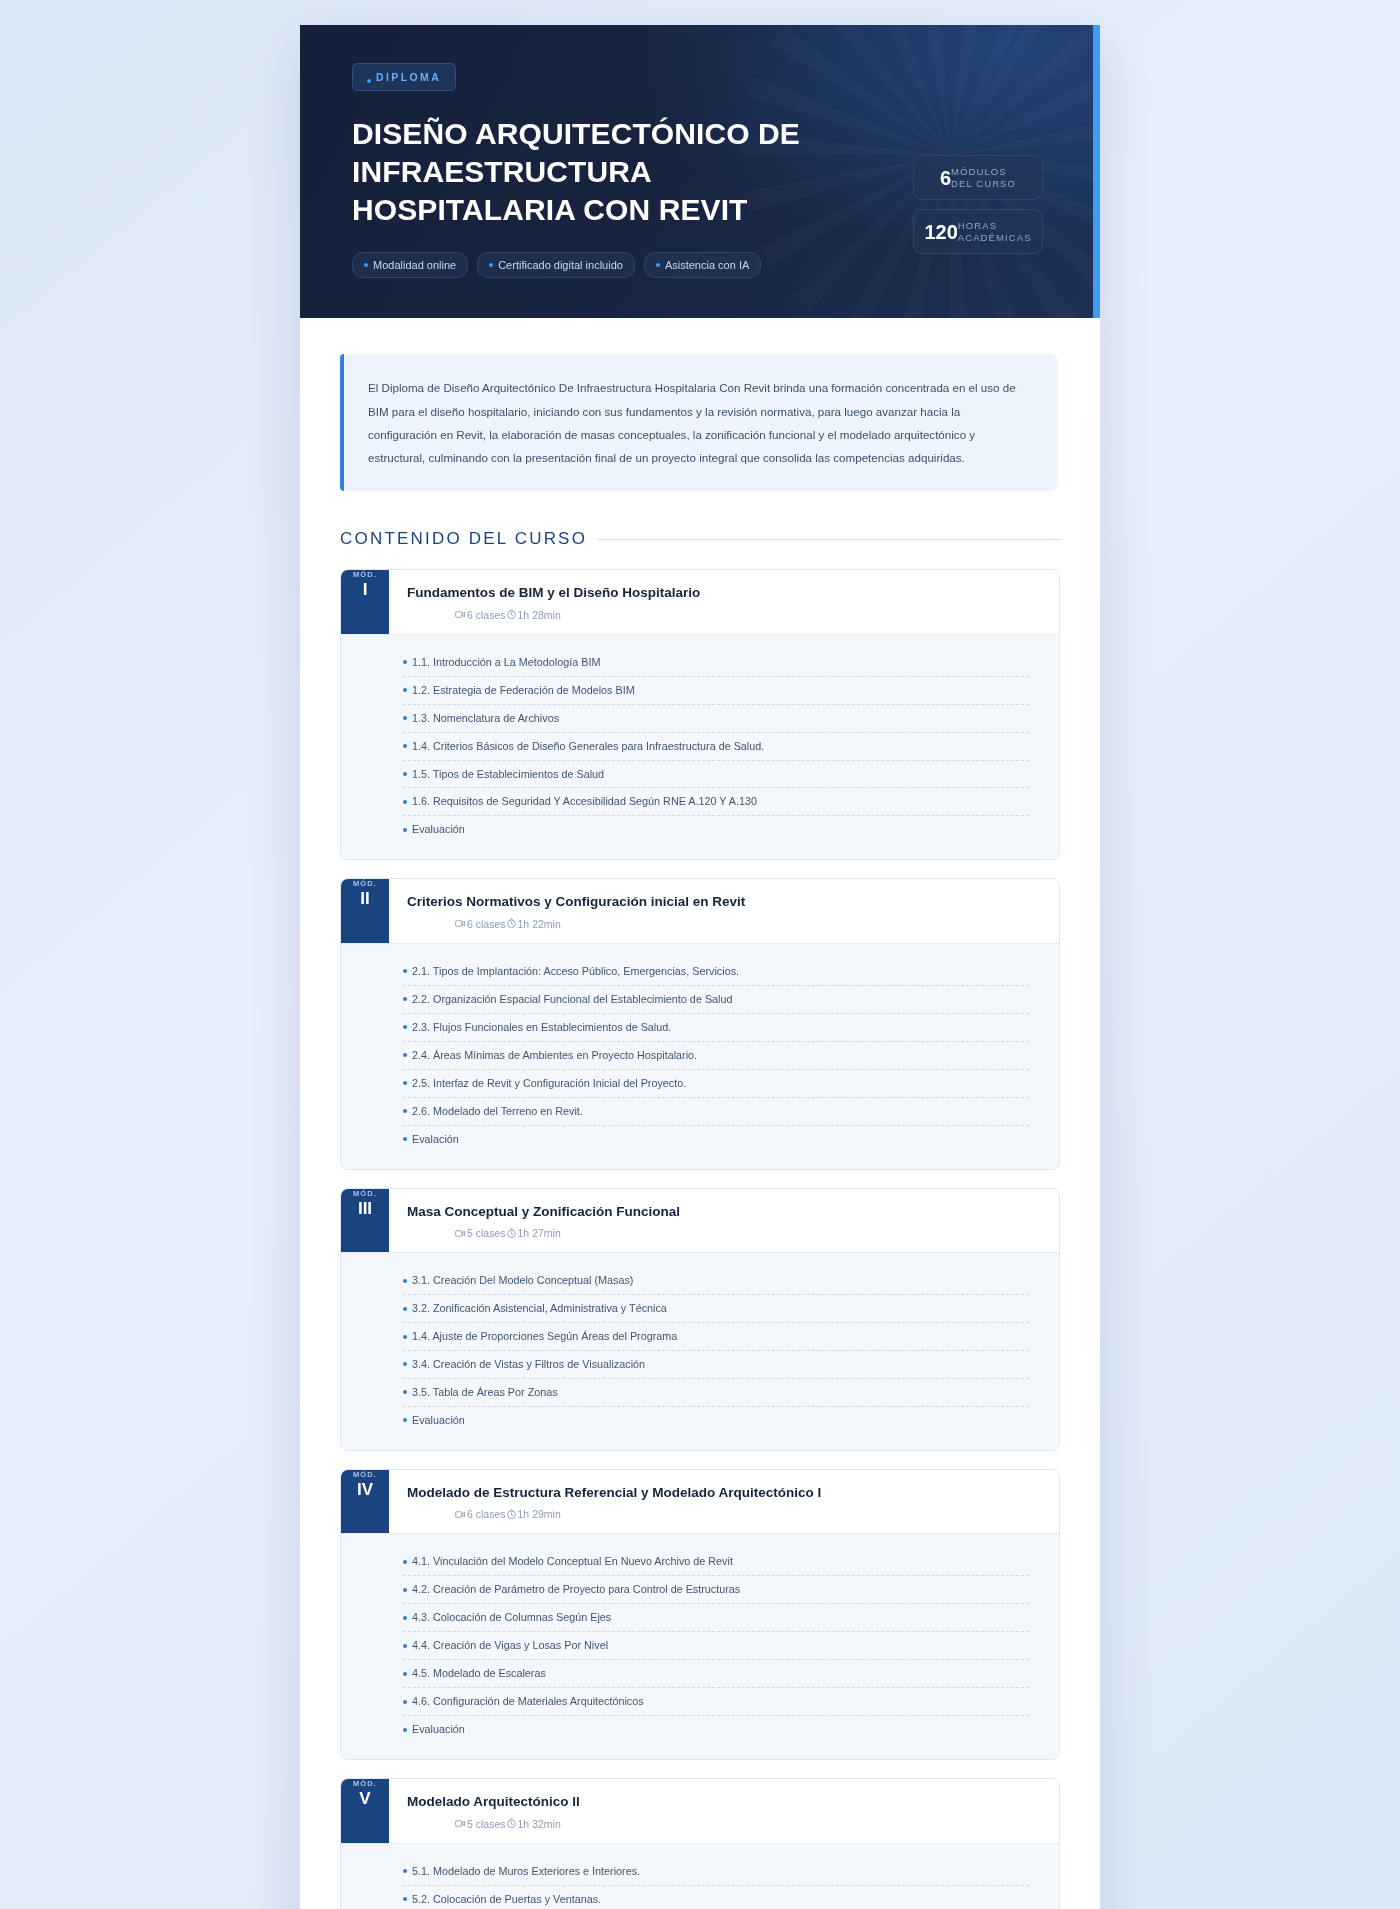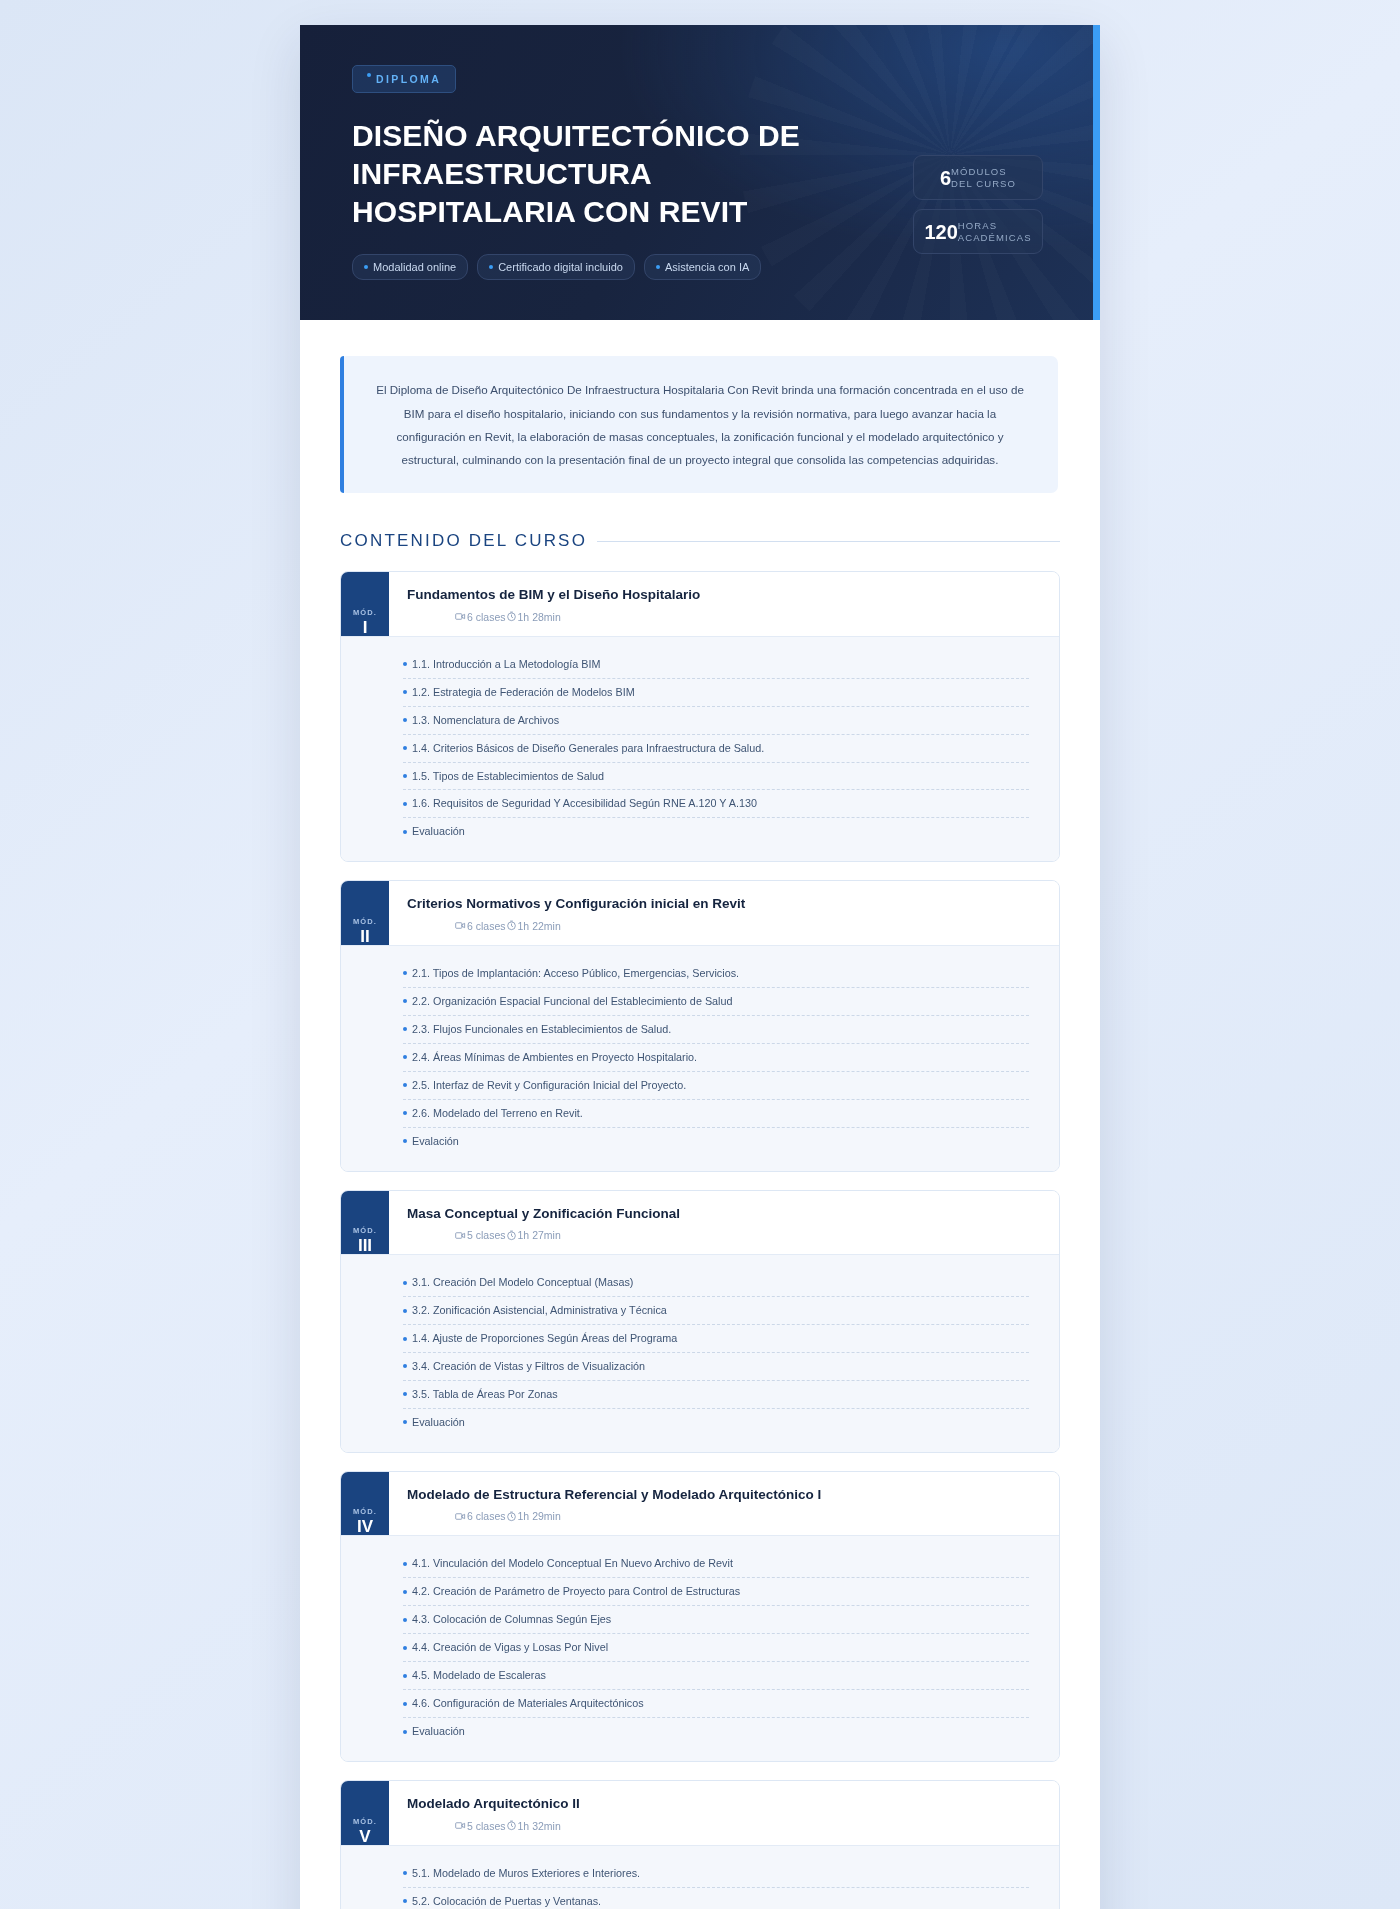--- a/index.html
+++ b/index.html
@@ -51,21 +51,21 @@
     border-radius: 50%;
     background:
       repeating-conic-gradient(from 30deg at 50% 50%,
         rgba(255,255,255,0.020) 0deg 6deg,
         rgba(255,255,255,0.0) 6deg 16deg);
     pointer-events: none;
   }
 
   .diploma-badge {
     display: inline-flex;
-    align-items: flex-start;
+    align-items: flex-end;
     gap: 5px;
     border: 1px solid #2e4f80;
     background: rgba(40, 78, 135, 0.42);
     border-radius: 5px;
     padding: 7px 14px;
     letter-spacing: 2.4px;
     font-size: 10.5px;
     font-weight: 700;
     color: #63b2f7;
   }
@@ -139,21 +139,20 @@
 
   
   .body { background: #ffffff; padding: 36px 40px 34px 40px; }
 
   .intro {
     position: relative;
     background: #eef4fd;
     border-radius: 7px;
     padding: 22px 26px 22px 28px;
     margin: 0 2px 2px 0;
-    text-align: center;
   }
   .intro::before {
     content: "";
     position: absolute;
     left: 0; top: 0; bottom: 0;
     width: 4px;
     background: #2f7fe0;
     border-radius: 7px 0 0 7px;
   }
   .intro p {
@@ -195,21 +194,21 @@
     background: #ffffff;
   }
   .mod-badge {
     width: 48px;
     min-height: 62px;
     background: #1a4480;
     color: #ffffff;
     display: flex;
     flex-direction: column;
     align-items: center;
-    justify-content: flex-end;
+    justify-content: flex-start;
     gap: 2px;
     flex: 0 0 48px;
   }
   .mod-badge .lbl {
     font-size: 7.5px;
     letter-spacing: 1.1px;
     color: #a9c2e4;
     font-weight: 600;
   }
   .mod-badge .rom {

